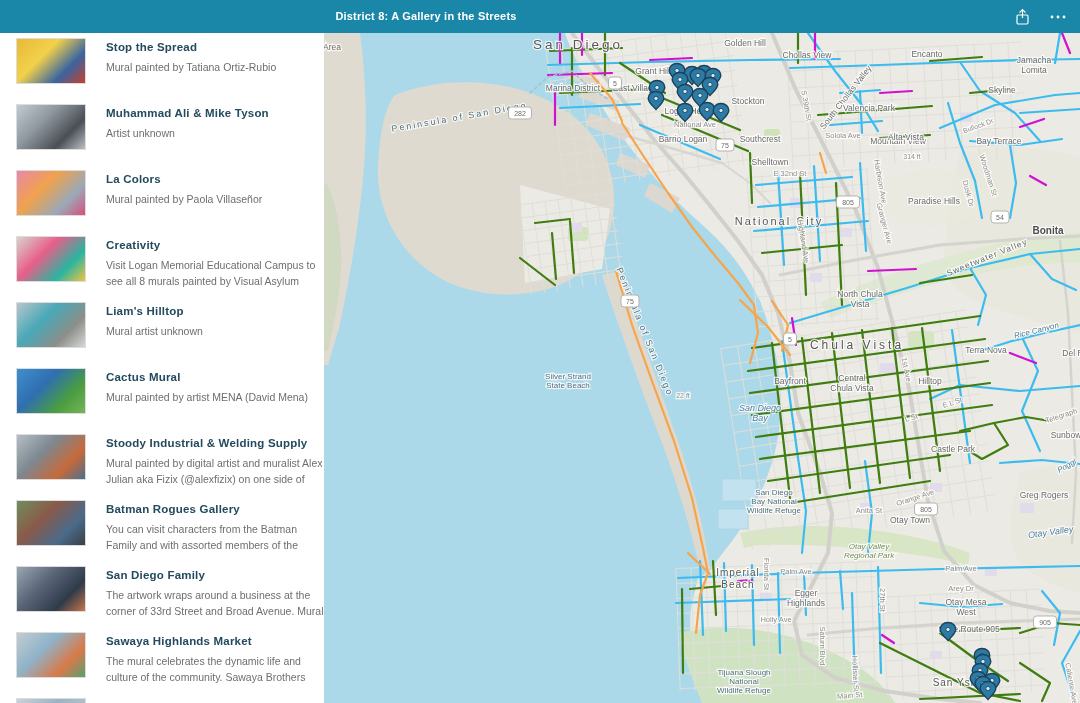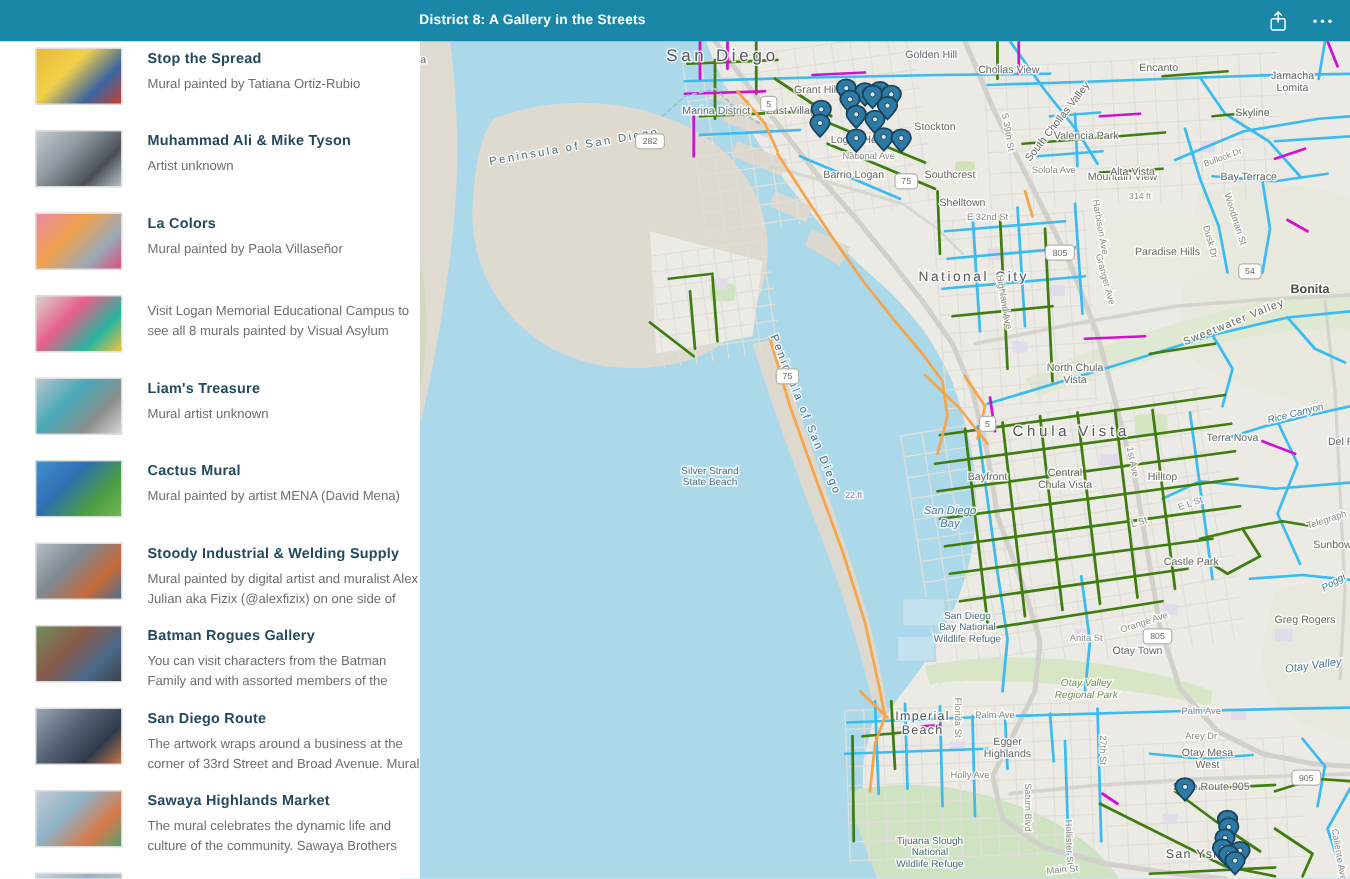--- a/index.html
+++ b/index.html
@@ -7,21 +7,21 @@
   #app{position:relative;width:1080px;height:703px;overflow:hidden;background:#ffffff;}
 
   
   #header{position:absolute;left:0;top:0;width:1080px;height:33px;background:#1a87a8;z-index:30;}
   #header .title{position:absolute;left:426px;top:0;height:33px;line-height:33px;
     transform:translateX(-50%);color:#ffffff;font-size:11px;font-weight:700;letter-spacing:.2px;white-space:nowrap;}
   #header .hicons{position:absolute;right:12px;top:0;height:33px;display:flex;align-items:center;gap:16px;}
   #header .hicon{width:20px;height:20px;display:flex;align-items:center;justify-content:center;cursor:pointer;}
 
   
-  #sidebar{position:absolute;left:16px;top:33px;width:320px;height:670px;background:#ffffff;overflow:hidden;z-index:20;}
+  #sidebar{position:absolute;left:4px;top:33px;width:320px;height:670px;background:#ffffff;overflow:hidden;z-index:20;}
   .card{display:flex;align-items:flex-start;height:47px;margin:0 0 19px 12px;cursor:pointer;}
   .card:first-child{margin-top:5px;}
   .thumb{width:70px;height:46px;flex:0 0 70px;border:1px solid #dcdcdc;box-sizing:border-box;}
   .ctext{margin-left:20px;width:218px;}
   .ctitle{margin:0;font-size:11.5px;font-weight:700;color:#234a5d;letter-spacing:.2px;line-height:14px;padding-top:2px;}
   .cdesc{margin:5px 0 0 0;font-size:10.5px;color:#6e6e6e;line-height:16px;max-height:33px;overflow:hidden;}
 
   
   #map{position:absolute;left:320px;top:33px;width:760px;height:670px;background:#abd9ea;z-index:10;cursor:grab;}
   #map svg{display:block;}
@@ -78,27 +78,28 @@
       <div class="card">
         <div class="thumb" style="background: linear-gradient(135deg, rgb(232, 137, 168) 0%, rgb(240, 162, 76) 38%, rgb(154, 169, 184) 72%, rgb(216, 79, 126) 100%);"></div>
         <div class="ctext">
           <h3 class="ctitle">La Colors</h3>
           <p class="cdesc">Mural painted by Paola Villaseñor</p>
         </div>
       </div>
       <div class="card">
         <div class="thumb" style="background: linear-gradient(135deg, rgb(216, 211, 204) 0%, rgb(232, 95, 138) 38%, rgb(40, 181, 160) 72%, rgb(242, 196, 63) 100%);"></div>
         <div class="ctext">
+          <h3 class="ctitle">Creativity</h3>
           <p class="cdesc">Visit Logan Memorial Educational Campus to see all 8 murals painted by Visual Asylum</p>
         </div>
       </div>
       <div class="card">
         <div class="thumb" style="background: linear-gradient(135deg, rgb(183, 198, 204) 0%, rgb(73, 168, 184) 38%, rgb(140, 143, 138) 72%, rgb(215, 217, 214) 100%);"></div>
         <div class="ctext">
-          <h3 class="ctitle">Liam's Treasure</h3>
+          <h3 class="ctitle">Liam's Hilltop</h3>
           <p class="cdesc">Mural artist unknown</p>
         </div>
       </div>
       <div class="card">
         <div class="thumb" style="background: linear-gradient(135deg, rgb(63, 143, 208) 0%, rgb(47, 111, 176) 38%, rgb(74, 158, 63) 72%, rgb(119, 181, 90) 100%);"></div>
         <div class="ctext">
           <h3 class="ctitle">Cactus Mural</h3>
           <p class="cdesc">Mural painted by artist MENA (David Mena)</p>
         </div>
       </div>
@@ -112,21 +113,21 @@
       <div class="card">
         <div class="thumb" style="background: linear-gradient(135deg, rgb(111, 142, 90) 0%, rgb(138, 90, 74) 38%, rgb(74, 106, 138) 72%, rgb(58, 63, 69) 100%);"></div>
         <div class="ctext">
           <h3 class="ctitle">Batman Rogues Gallery</h3>
           <p class="cdesc">You can visit characters from the Batman Family and with assorted members of the Batman Rogues Gallery on 33rd Stre...</p>
         </div>
       </div>
       <div class="card">
         <div class="thumb" style="background: linear-gradient(135deg, rgb(154, 166, 178) 0%, rgb(90, 102, 120) 38%, rgb(47, 58, 74) 72%, rgb(200, 118, 74) 100%);"></div>
         <div class="ctext">
-          <h3 class="ctitle">San Diego Route</h3>
+          <h3 class="ctitle">San Diego Family</h3>
           <p class="cdesc">The artwork wraps around a business at the corner of 33rd Street and Broad Avenue. Mural painted by by artist Fizix...</p>
         </div>
       </div>
       <div class="card">
         <div class="thumb" style="background: linear-gradient(135deg, rgb(194, 204, 210) 0%, rgb(143, 179, 200) 38%, rgb(216, 122, 74) 72%, rgb(90, 158, 111) 100%);"></div>
         <div class="ctext">
           <h3 class="ctitle">Sawaya Highlands Market</h3>
           <p class="cdesc">The mural celebrates the dynamic life and culture of the community. Sawaya Brothers Market, at the corner of Ocean...</p>
         </div>
       </div>

